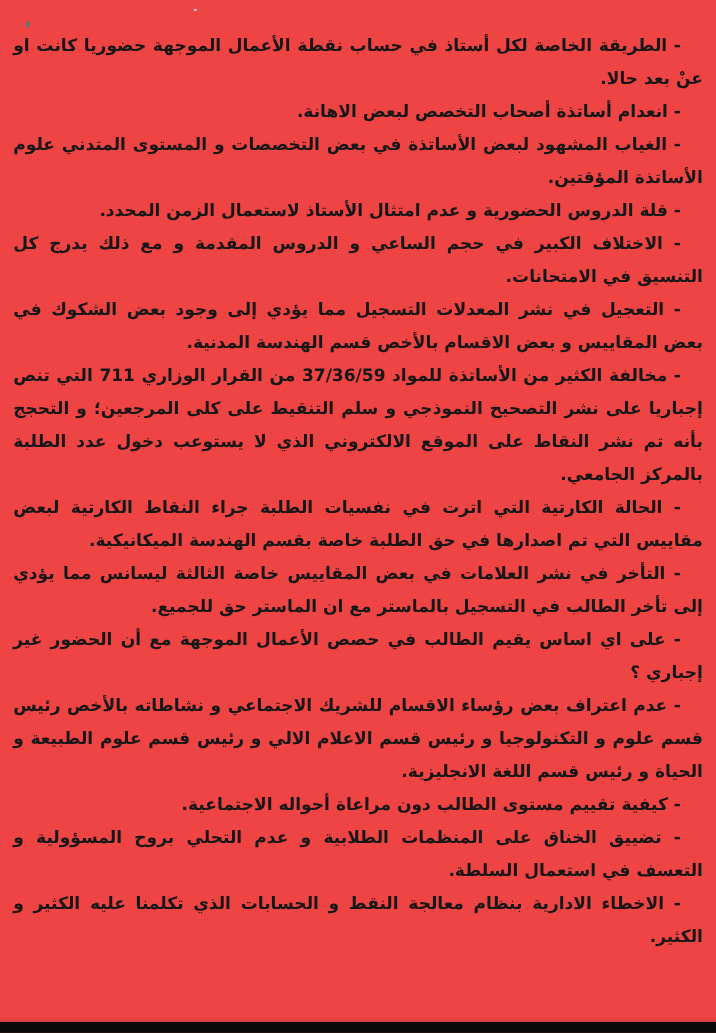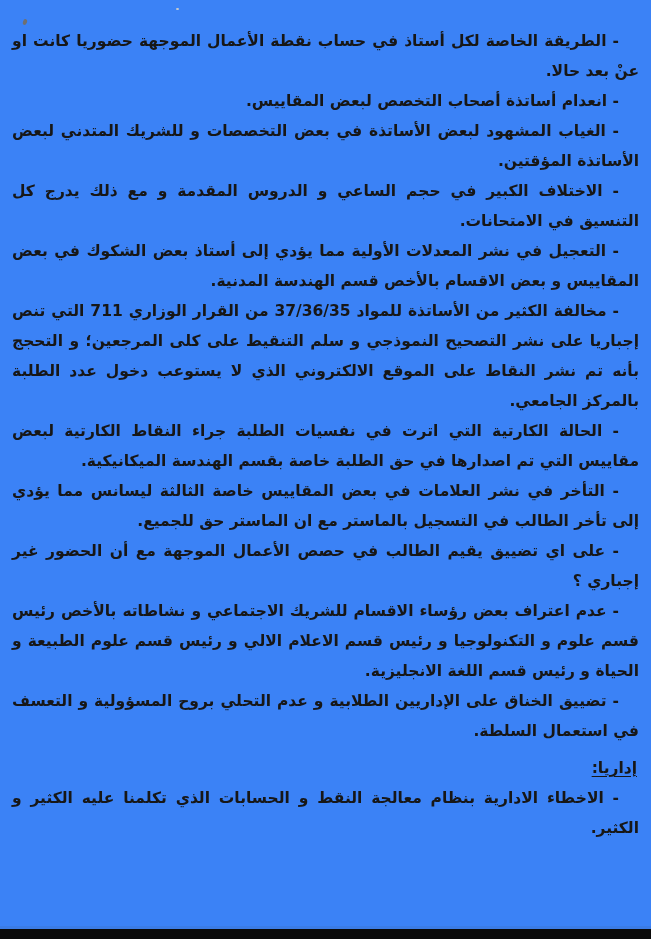--- a/index.html
+++ b/index.html
@@ -6,21 +6,21 @@
     margin: 0;
     padding: 0;
     width: 651px;
     height: 939px;
     background: #ffffff;
   }
   .scan-page {
     position: relative;
     width: 651px;
     height: 939px;
-    background: #3b82f6;
+    background: #ef4444;
     overflow: hidden;
     font-family: "DejaVu Sans", sans-serif;
     font-weight: 700;
     color: #171717;
   }
   .text-block {
     position: absolute;
     top: 26px;
     right: 12px;
     left: 12px;
@@ -75,33 +75,32 @@
 </head>
 <body>
 
 <div class="scan-page">
 
   <div class="speck-1"></div>
   <div class="speck-2"></div>
 
   <div class="text-block">
     <p class="item">- الطريقة الخاصة لكل أستاذ في حساب نقطة الأعمال الموجهة حضوريا كانت او عنْ بعد حالا.</p>
-    <p class="item">- انعدام أساتذة أصحاب التخصص لبعض المقاييس.</p>
-    <p class="item">- الغياب المشهود لبعض الأساتذة في بعض التخصصات و للشريك المتدني لبعض الأساتذة المؤقتين.</p>
+    <p class="item">- انعدام أساتذة أصحاب التخصص لبعض الاهانة.</p>
+    <p class="item">- الغياب المشهود لبعض الأساتذة في بعض التخصصات و المستوى المتدني علوم الأساتذة المؤقتين.</p>
+    <p class="item">- قلة الدروس الحضورية و عدم امتثال الأستاذ لاستعمال الزمن المحدد.</p>
     <p class="item">- الاختلاف الكبير في حجم الساعي و الدروس المقدمة و مع ذلك يدرج كل التنسيق في الامتحانات.</p>
-    <p class="item">- التعجيل في نشر المعدلات الأولية مما يؤدي إلى أستاذ بعض الشكوك في بعض المقاييس و بعض الاقسام بالأخص قسم الهندسة المدنية.</p>
-    <p class="item">- مخالفة الكثير من الأساتذة للمواد 37/36/35 من القرار الوزاري 711 التي تنص إجباريا على نشر التصحيح النموذجي و سلم التنقيط على كلى المرجعين؛ و التحجج بأنه تم نشر النقاط على الموقع الالكتروني الذي لا يستوعب دخول عدد الطلبة بالمركز الجامعي.</p>
+    <p class="item">- التعجيل في نشر المعدلات التسجيل مما يؤدي إلى وجود بعض الشكوك في بعض المقاييس و بعض الاقسام بالأخص قسم الهندسة المدنية.</p>
+    <p class="item">- مخالفة الكثير من الأساتذة للمواد 37/36/59 من القرار الوزاري 711 التي تنص إجباريا على نشر التصحيح النموذجي و سلم التنقيط على كلى المرجعين؛ و التحجج بأنه تم نشر النقاط على الموقع الالكتروني الذي لا يستوعب دخول عدد الطلبة بالمركز الجامعي.</p>
     <p class="item">- الحالة الكارتية التي اترت في نفسيات الطلبة جراء النقاط الكارتية لبعض مقاييس التي تم اصدارها في حق الطلبة خاصة بقسم الهندسة الميكانيكية.</p>
     <p class="item">- التأخر في نشر العلامات في بعض المقاييس خاصة الثالثة ليسانس مما يؤدي إلى تأخر الطالب في التسجيل بالماستر مع ان الماستر حق للجميع.</p>
-    <p class="item">- على اي تضييق يقيم الطالب في حصص الأعمال الموجهة مع أن الحضور غير إجباري ؟</p>
+    <p class="item">- على اي اساس يقيم الطالب في حصص الأعمال الموجهة مع أن الحضور غير إجباري ؟</p>
     <p class="item">- عدم اعتراف بعض رؤساء الاقسام للشريك الاجتماعي و نشاطاته بالأخص رئيس قسم علوم و التكنولوجيا و رئيس قسم الاعلام الالي و رئيس قسم علوم الطبيعة و الحياة و رئيس قسم اللغة الانجليزية.</p>
-    <p class="item">- تضييق الخناق على الإداريين الطلابية و عدم التحلي بروح المسؤولية و التعسف في استعمال السلطة.</p>
+    <p class="item">- كيفية تقييم مستوى الطالب دون مراعاة أحواله الاجتماعية.</p>
+    <p class="item">- تضييق الخناق على المنظمات الطلابية و عدم التحلي بروح المسؤولية و التعسف في استعمال السلطة.</p>
 
-    <p class="section-header">
-      <span>إداريا:</span>
-    </p>
 
     <p class="item">- الاخطاء الادارية بنظام معالجة النقط و الحسابات الذي تكلمنا عليه الكثير و الكثير.</p>
   </div>
 
   <div class="bottom-bar"></div>
 
 </div>
 
 </body></html>

